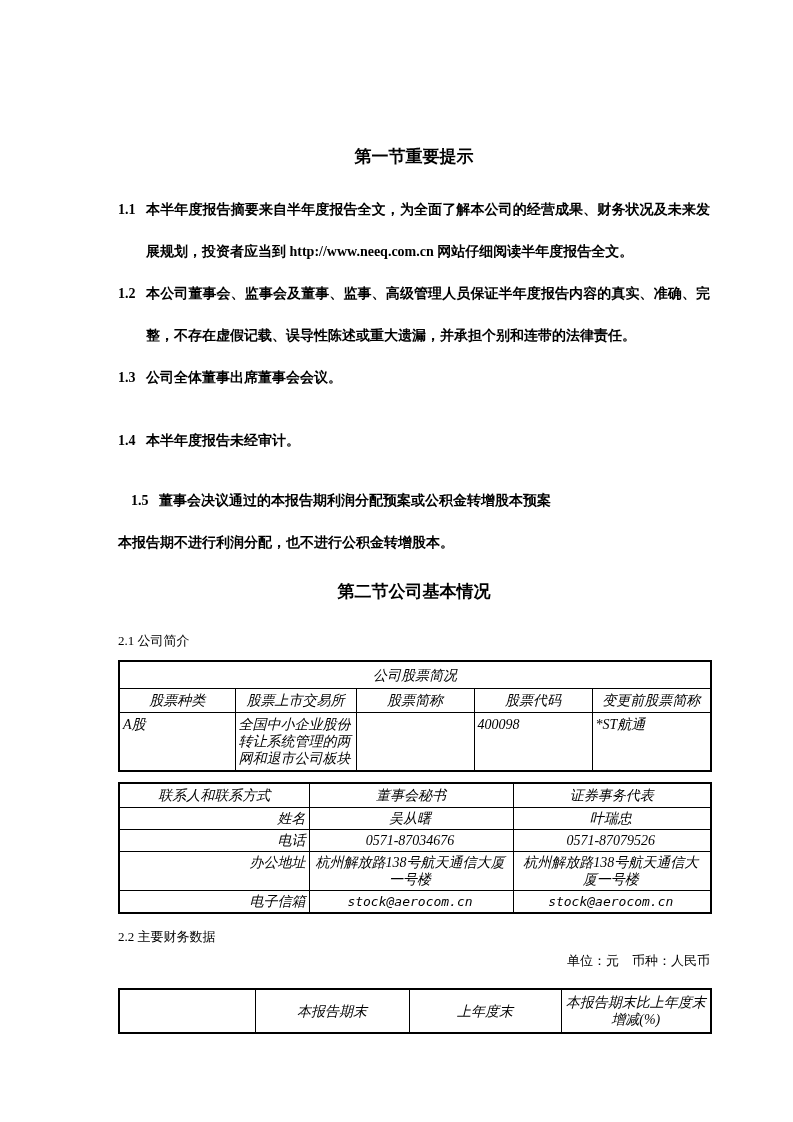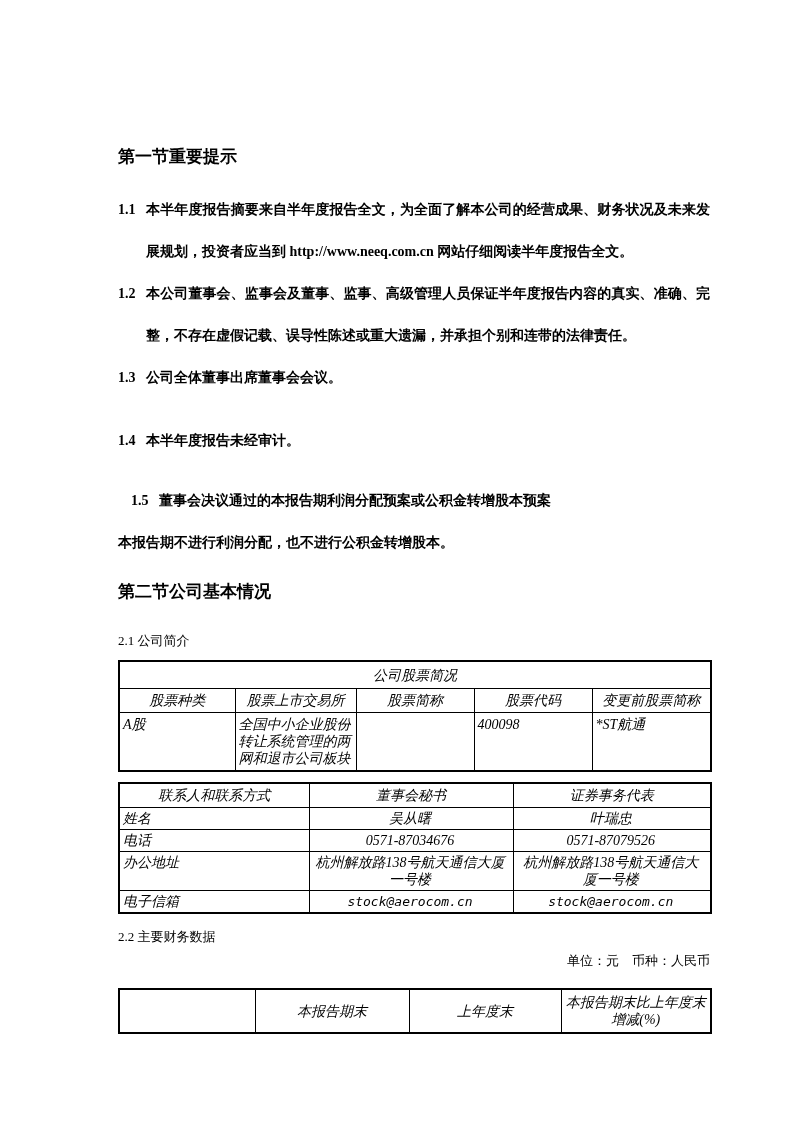--- a/index.html
+++ b/index.html
@@ -15,20 +15,21 @@
     position:absolute;
     left:118px; top:0;
     width:592px;
   }
   .sec-title {
     margin:146px 0 0 0;
     font-family:"Liberation Sans", sans-serif;
     font-weight:bold;
     font-size:17px;
     line-height:22px;
+    text-align:center;
   }
   .sec-title.second { margin-top:16px; line-height:24px; }
   .clause {
     margin:0;
     font-size:14px;
     line-height:42px;
     font-weight:bold;
     text-align:justify;
     padding-left:28px;
     text-indent:-28px;
@@ -69,21 +70,21 @@
   table, th, td { border:1px solid #000; }
   table { border:2px solid #000;font-style:italic; }
   th, td { padding:3px 3px; overflow:hidden; }
   th { font-weight:normal; }
   .t-stock { margin-top:8px; }
   .t-stock .cap { text-align:center; height:20px; }
   .t-stock th { text-align:center; }
   .t-stock td.data { text-align:left; vertical-align:top; height:50px; }
   .t-contact { margin-top:10px; }
   .t-contact th { text-align:center; }
-  .t-contact td.lbl { text-align:left; }
+  .t-contact td.lbl { text-align:right; }
   .t-contact td { text-align:center; vertical-align:top; padding:2px 8px 2px 6px; }
   .t-contact td.lbl { padding:2px 3px; }
   .mono { font-family:"DejaVu Sans Mono", monospace; font-size:13px; }
   .t-finance { margin-top:18px; }
   .t-finance th { text-align:center; vertical-align:middle; height:38px; padding:2px 4px; }
 </style>
 </head>
 <body>
 
 <div class="page">

